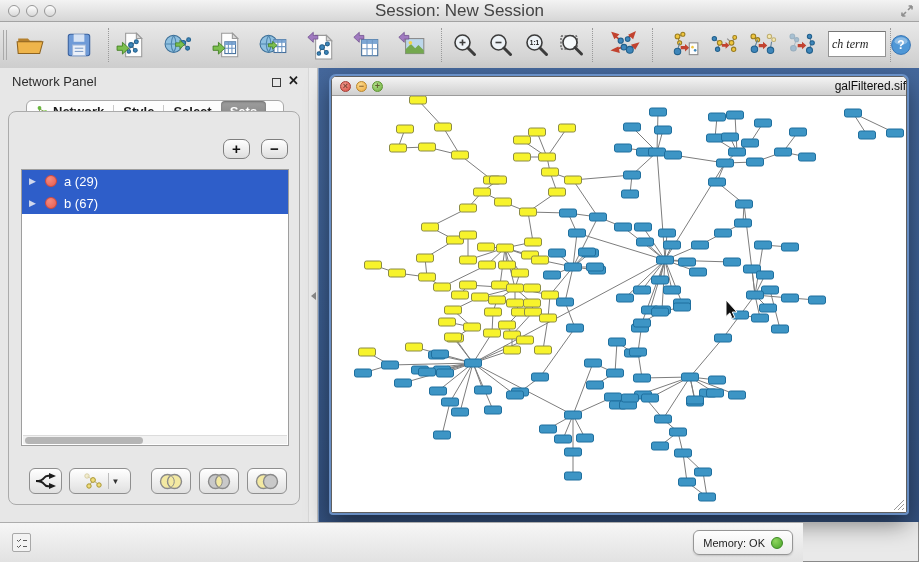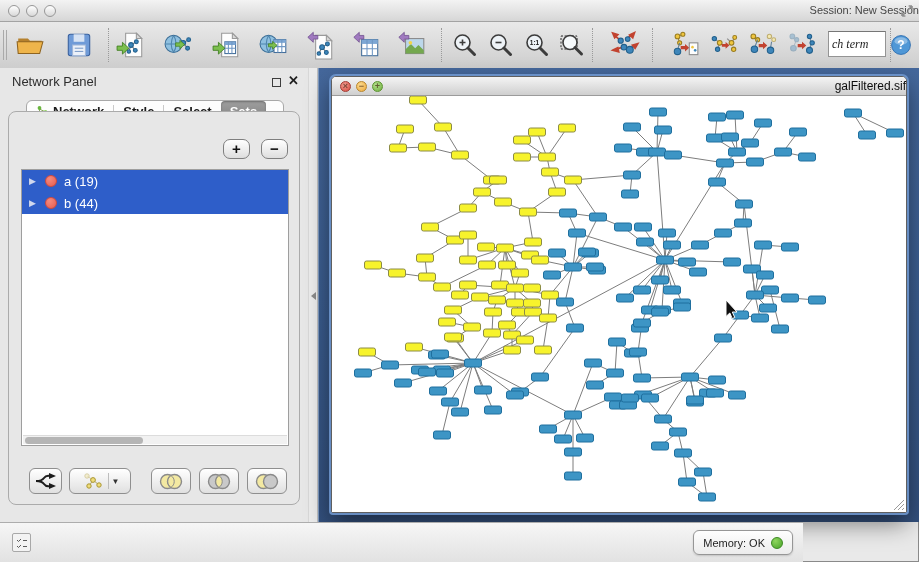--- a/index.html
+++ b/index.html
@@ -1,21 +1,21 @@
 <!DOCTYPE html>
 <html><head>
 <meta charset="utf-8">
 <style>
 *{margin:0;padding:0;box-sizing:border-box}
 html,body{width:919px;height:562px}
 body{position:relative;overflow:hidden;font-family:"Liberation Sans",sans-serif;background:#e9e9e9;box-shadow:inset 0 0 0 1px #8a8a8a}
 
 .titlebar{position:absolute;left:0;top:0;width:919px;height:22px;background:linear-gradient(#f3f3f3,#d6d6d6);border-bottom:1px solid #a3a3a3}
 .tl{position:absolute;top:5px;width:12px;height:12px;border-radius:50%;background:linear-gradient(#fff,#d8d8d8);border:1px solid #979797}
-.win-title{position:absolute;left:0;width:100%;text-align:right;line-height:21px;font-size:11px;color:#454545}
+.win-title{position:absolute;left:0;width:100%;text-align:center;line-height:21px;font-size:17px;color:#454545}
 .fs-icon{position:absolute;right:5px;top:4px}
 
 .toolbar{position:absolute;left:0;top:22px;width:919px;height:48px;background:linear-gradient(#e9e9e9,#cdcdcd);border-bottom:1px solid #989898}
 .tb{position:absolute;top:6px;width:36px;height:34px;display:flex;align-items:center;justify-content:center;background:transparent;border:0;cursor:default}
 .tbsep{position:absolute;top:6px;height:34px;width:0;border-left:1px dotted #9a9a9a}
 .grip{position:absolute;left:3px;top:8px;width:4px;height:30px;border-left:1px solid #aaa;border-right:1px solid #aaa}
 .search{position:absolute;left:828px;top:9px;width:58px;height:26px;border:1px solid #949494;border-top-color:#767676;background:#fff;font-style:italic;font-size:12px;font-family:"Liberation Serif",serif;color:#222;padding:0 3px}
 
 .cp{position:absolute;left:0;top:68px;width:308px;height:454px;background:#e7e7e7}
 .cp-title{position:absolute;left:12px;top:6px;font-size:13px;color:#2d2d2d}
@@ -341,26 +341,26 @@
   </div>
 
   <div class="pane">
     <button class="pm" style="left:214px">+</button>
     <button class="pm" style="left:252px">−</button>
 
     <div class="setlist">
       <div class="row">
         <span class="exp">▶</span>
         <span class="dot"></span>
-        <span>a (19)</span>
+        <span>a (29)</span>
       </div>
       <div class="row">
         <span class="exp">▶</span>
         <span class="dot"></span>
-        <span>b (44)</span>
+        <span>b (67)</span>
       </div>
       <div class="hscroll">
         <div class="hthumb"></div>
       </div>
     </div>
 
     <button class="btn" style="left:20px;top:356px;width:33px;height:26px">
       <svg width="22" height="18" viewBox="0 0 22 18">
         <path d="M1 9 Q7 9 9 6 T15 4" fill="none" stroke="#1d1d1d" stroke-width="2"></path>
         <path d="M1 9 Q7 9 9 12 T15 14" fill="none" stroke="#1d1d1d" stroke-width="2"></path>

